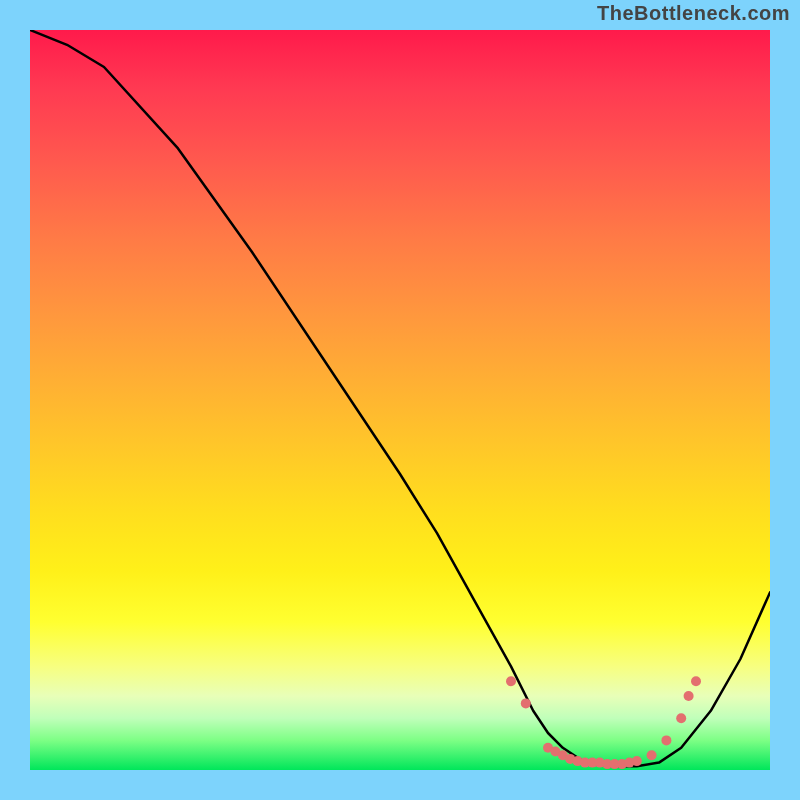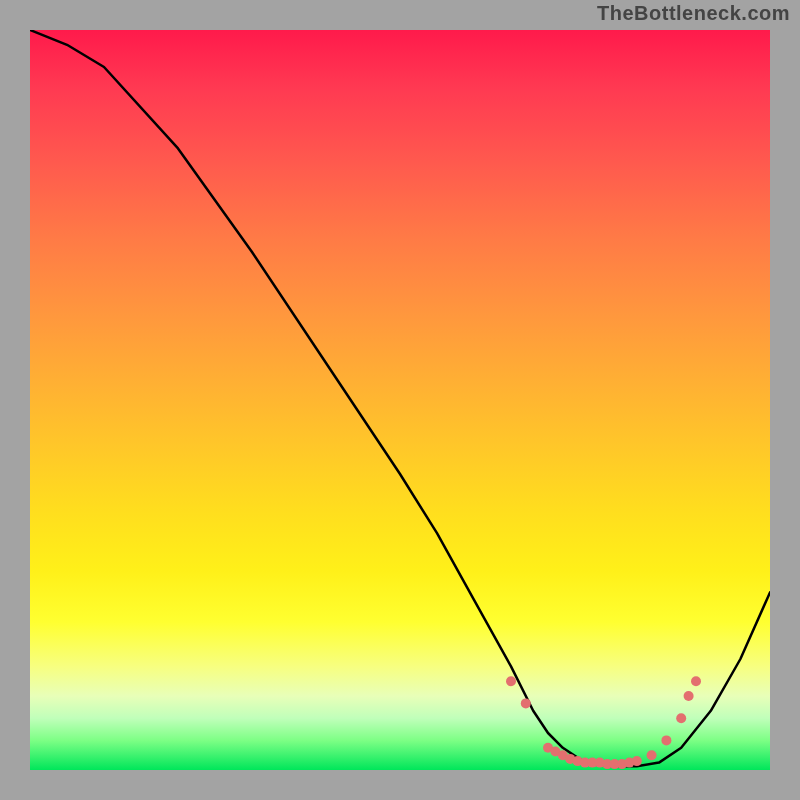--- a/index.html
+++ b/index.html
@@ -8,21 +8,21 @@
     width: 800px;
     height: 800px;
     background: #000;
     overflow: hidden;
     font-family: Arial, Helvetica, sans-serif;
   }
   .outer {
     position: relative;
     width: 800px;
     height: 800px;
-    background: #a3a3a3;
+    background: #7dd3fc;
   }
   .watermark {
     position: absolute;
     top: 2px;
     right: 10px;
     color: #444;
     font-size: 20px;
     font-weight: bold;
     letter-spacing: 0.5px;
     z-index: 10;

